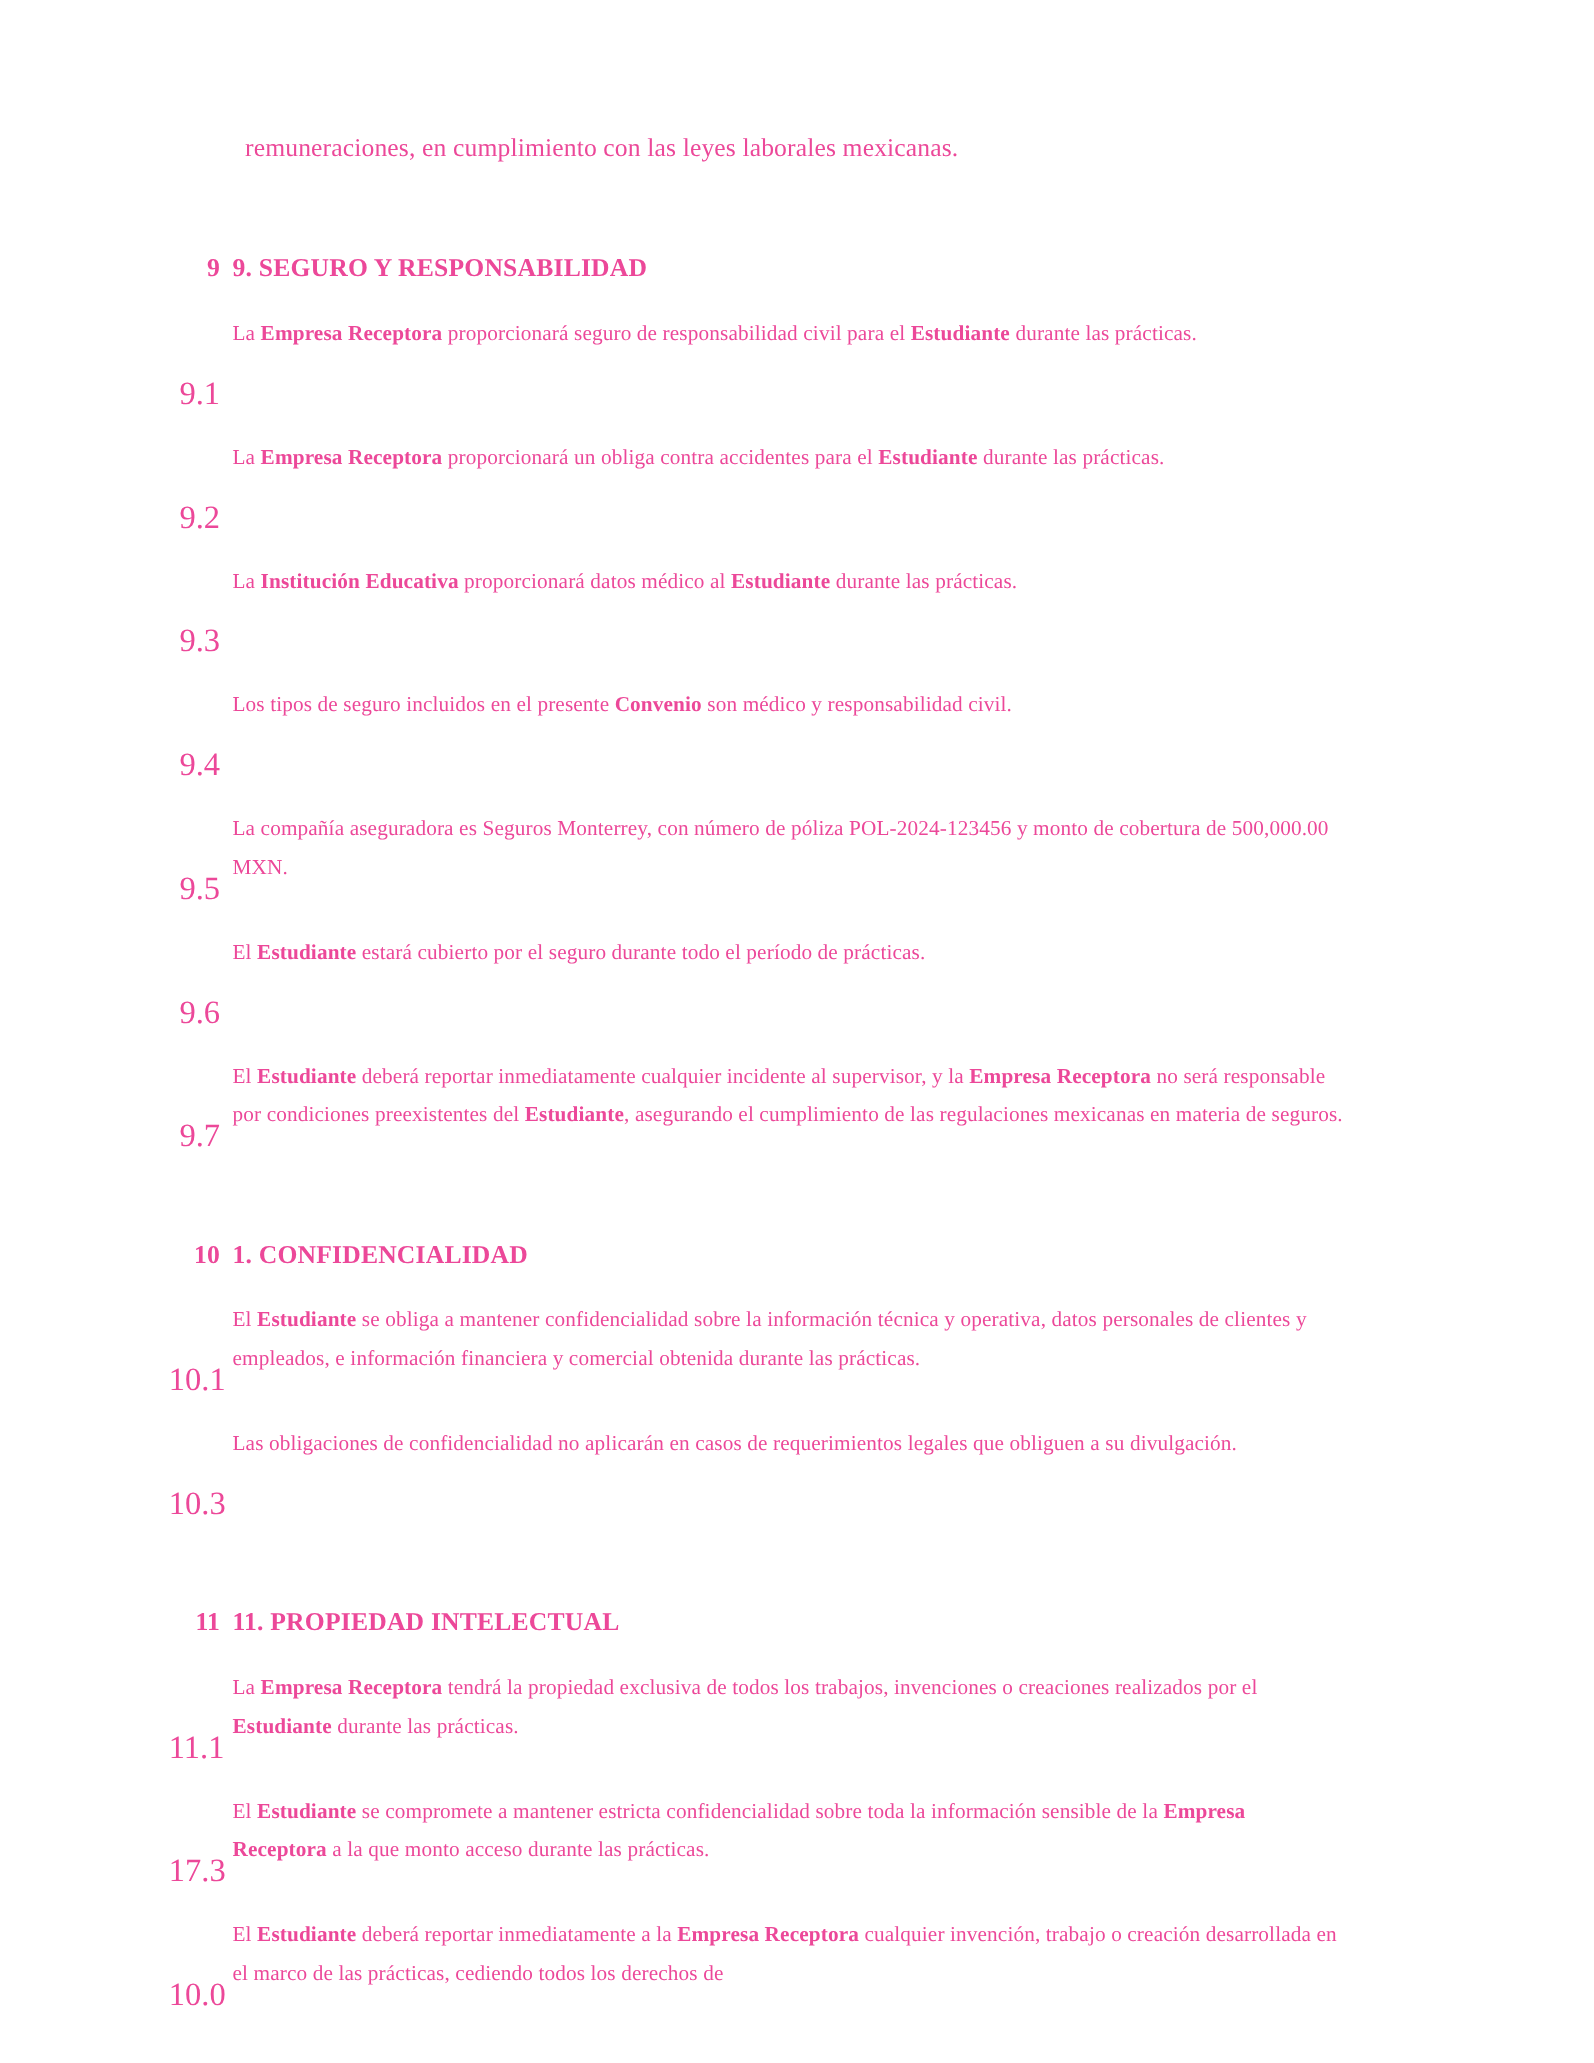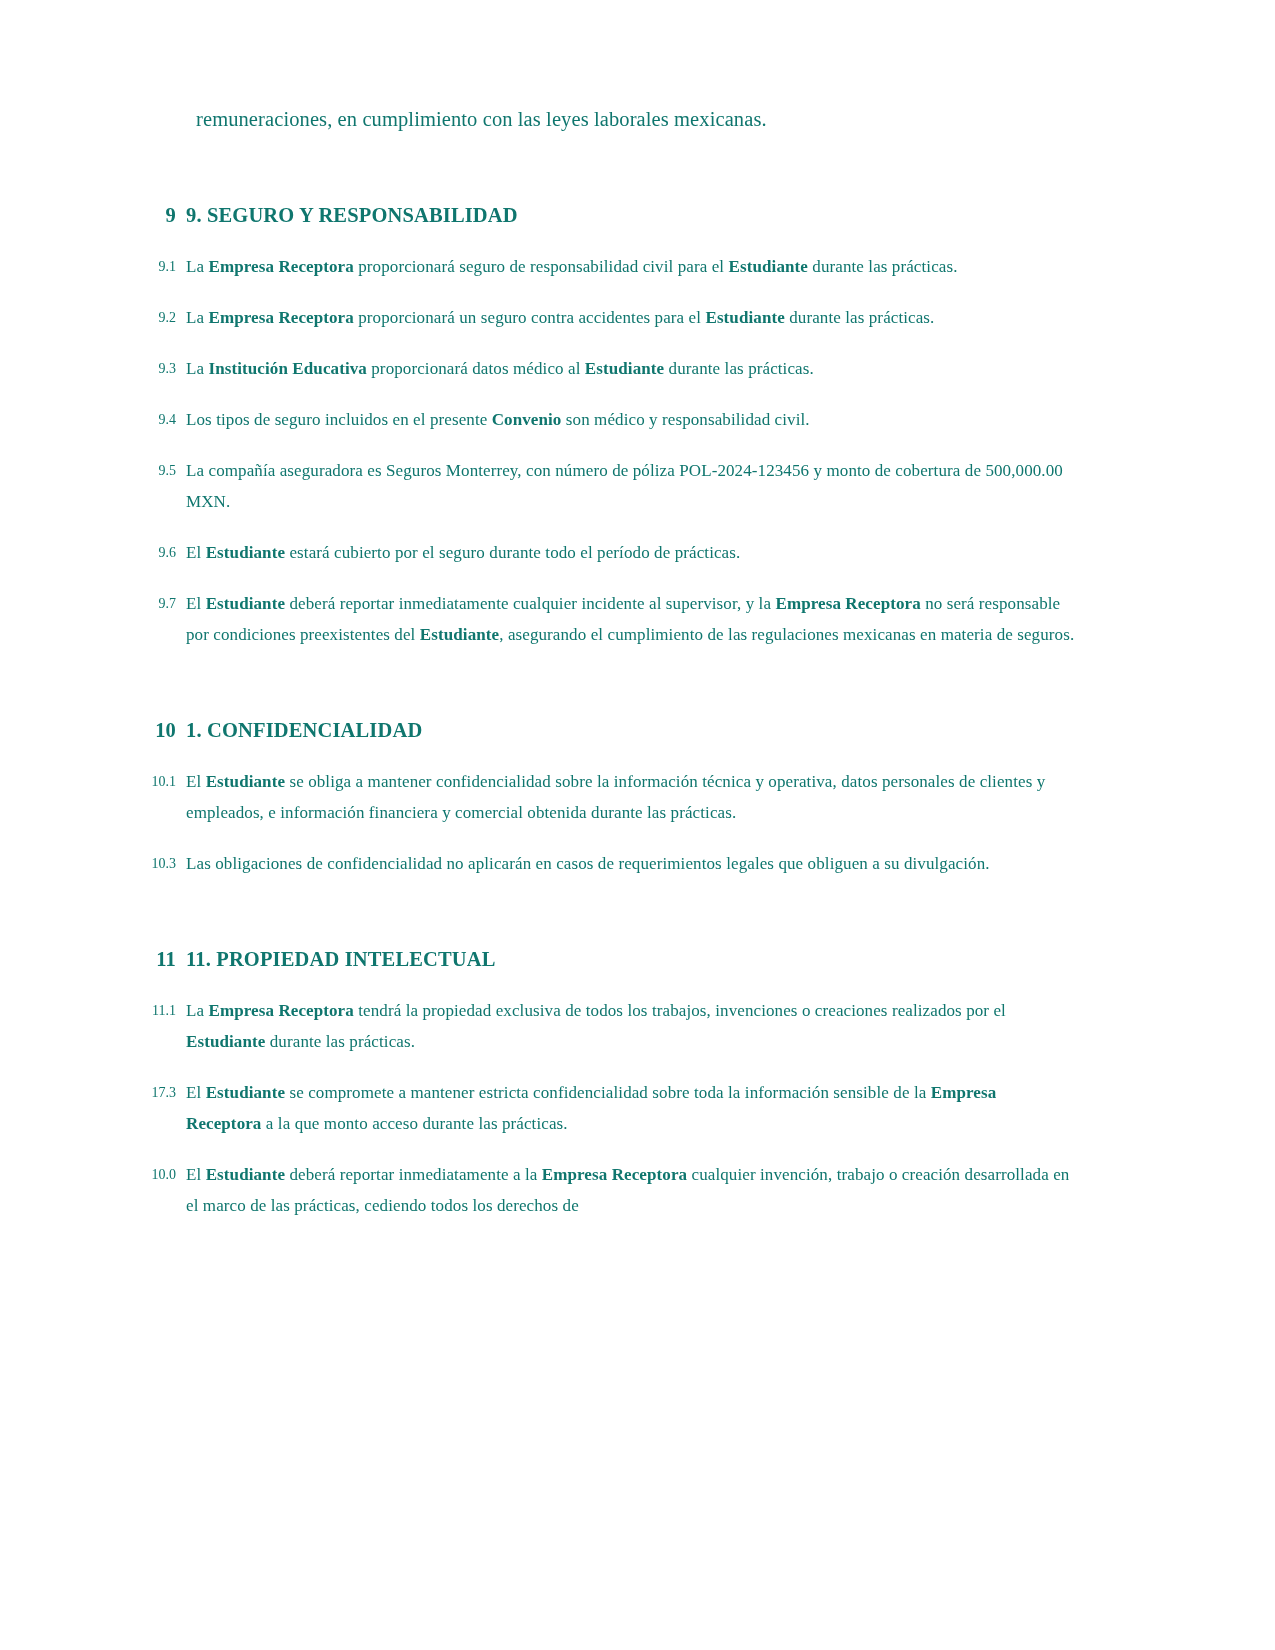--- a/index.html
+++ b/index.html
@@ -9,21 +9,21 @@
     background: #ffffff;
   }
   .page {
     position: relative;
     width: 1275px;
     height: 1650px;
     background: #ffffff;
     margin: 0 auto;
     overflow: hidden;
     font-family: "Liberation Serif", "DejaVu Serif", serif;
-    color: #0f766e;
+    color: #ec4899;
     -webkit-font-smoothing: antialiased;
   }
   .content {
     position: absolute;
     left: 135px;
     top: 104px;
     width: 940px;
   }
 
   
@@ -63,22 +63,23 @@
     font-weight: bold;
     line-height: 28px;
     letter-spacing: 0.15px;
   }
 
   
   .clause-row {
     margin-bottom: 20px;
   }
   .clause-row .marker {
-    font-size: 14px;
+    font-size: 26px;
     line-height: 31px;
+    margin-top: 48px;
   }
   .clause-row .body {
     font-size: 17px;
     line-height: 31px;
     letter-spacing: 0.1px;
   }
   .clause-row .body b {
     font-weight: bold;
   }
 </style>
@@ -94,21 +95,21 @@
         <div class="row heading-row">
           <div class="marker">9</div>
           <div class="body">9. SEGURO Y RESPONSABILIDAD</div>
         </div>
         <div class="row clause-row">
           <div class="marker">9.1</div>
           <div class="body"><span>La </span><b>Empresa Receptora</b><span> proporcionará seguro de responsabilidad civil para el </span><b>Estudiante</b><span> durante las prácticas.</span></div>
         </div>
         <div class="row clause-row">
           <div class="marker">9.2</div>
-          <div class="body"><span>La </span><b>Empresa Receptora</b><span> proporcionará un seguro contra accidentes para el </span><b>Estudiante</b><span> durante las prácticas.</span></div>
+          <div class="body"><span>La </span><b>Empresa Receptora</b><span> proporcionará un obliga contra accidentes para el </span><b>Estudiante</b><span> durante las prácticas.</span></div>
         </div>
         <div class="row clause-row">
           <div class="marker">9.3</div>
           <div class="body"><span>La </span><b>Institución Educativa</b><span> proporcionará datos médico al </span><b>Estudiante</b><span> durante las prácticas.</span></div>
         </div>
         <div class="row clause-row">
           <div class="marker">9.4</div>
           <div class="body"><span>Los tipos de seguro incluidos en el presente </span><b>Convenio</b><span> son médico y responsabilidad civil.</span></div>
         </div>
         <div class="row clause-row">

